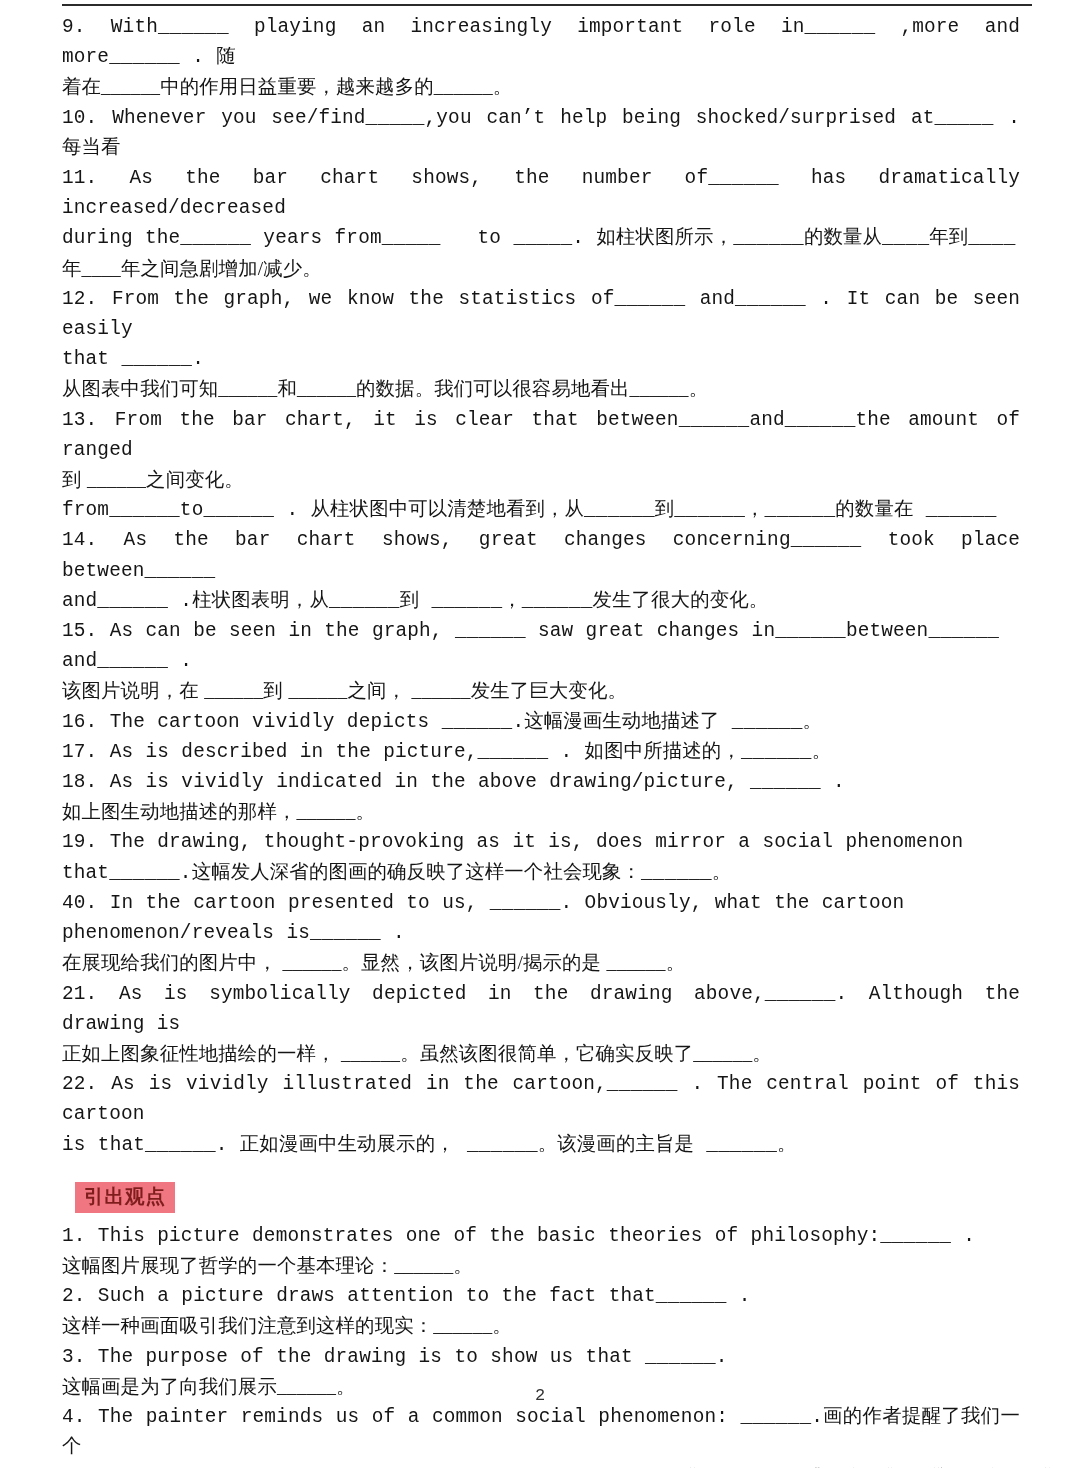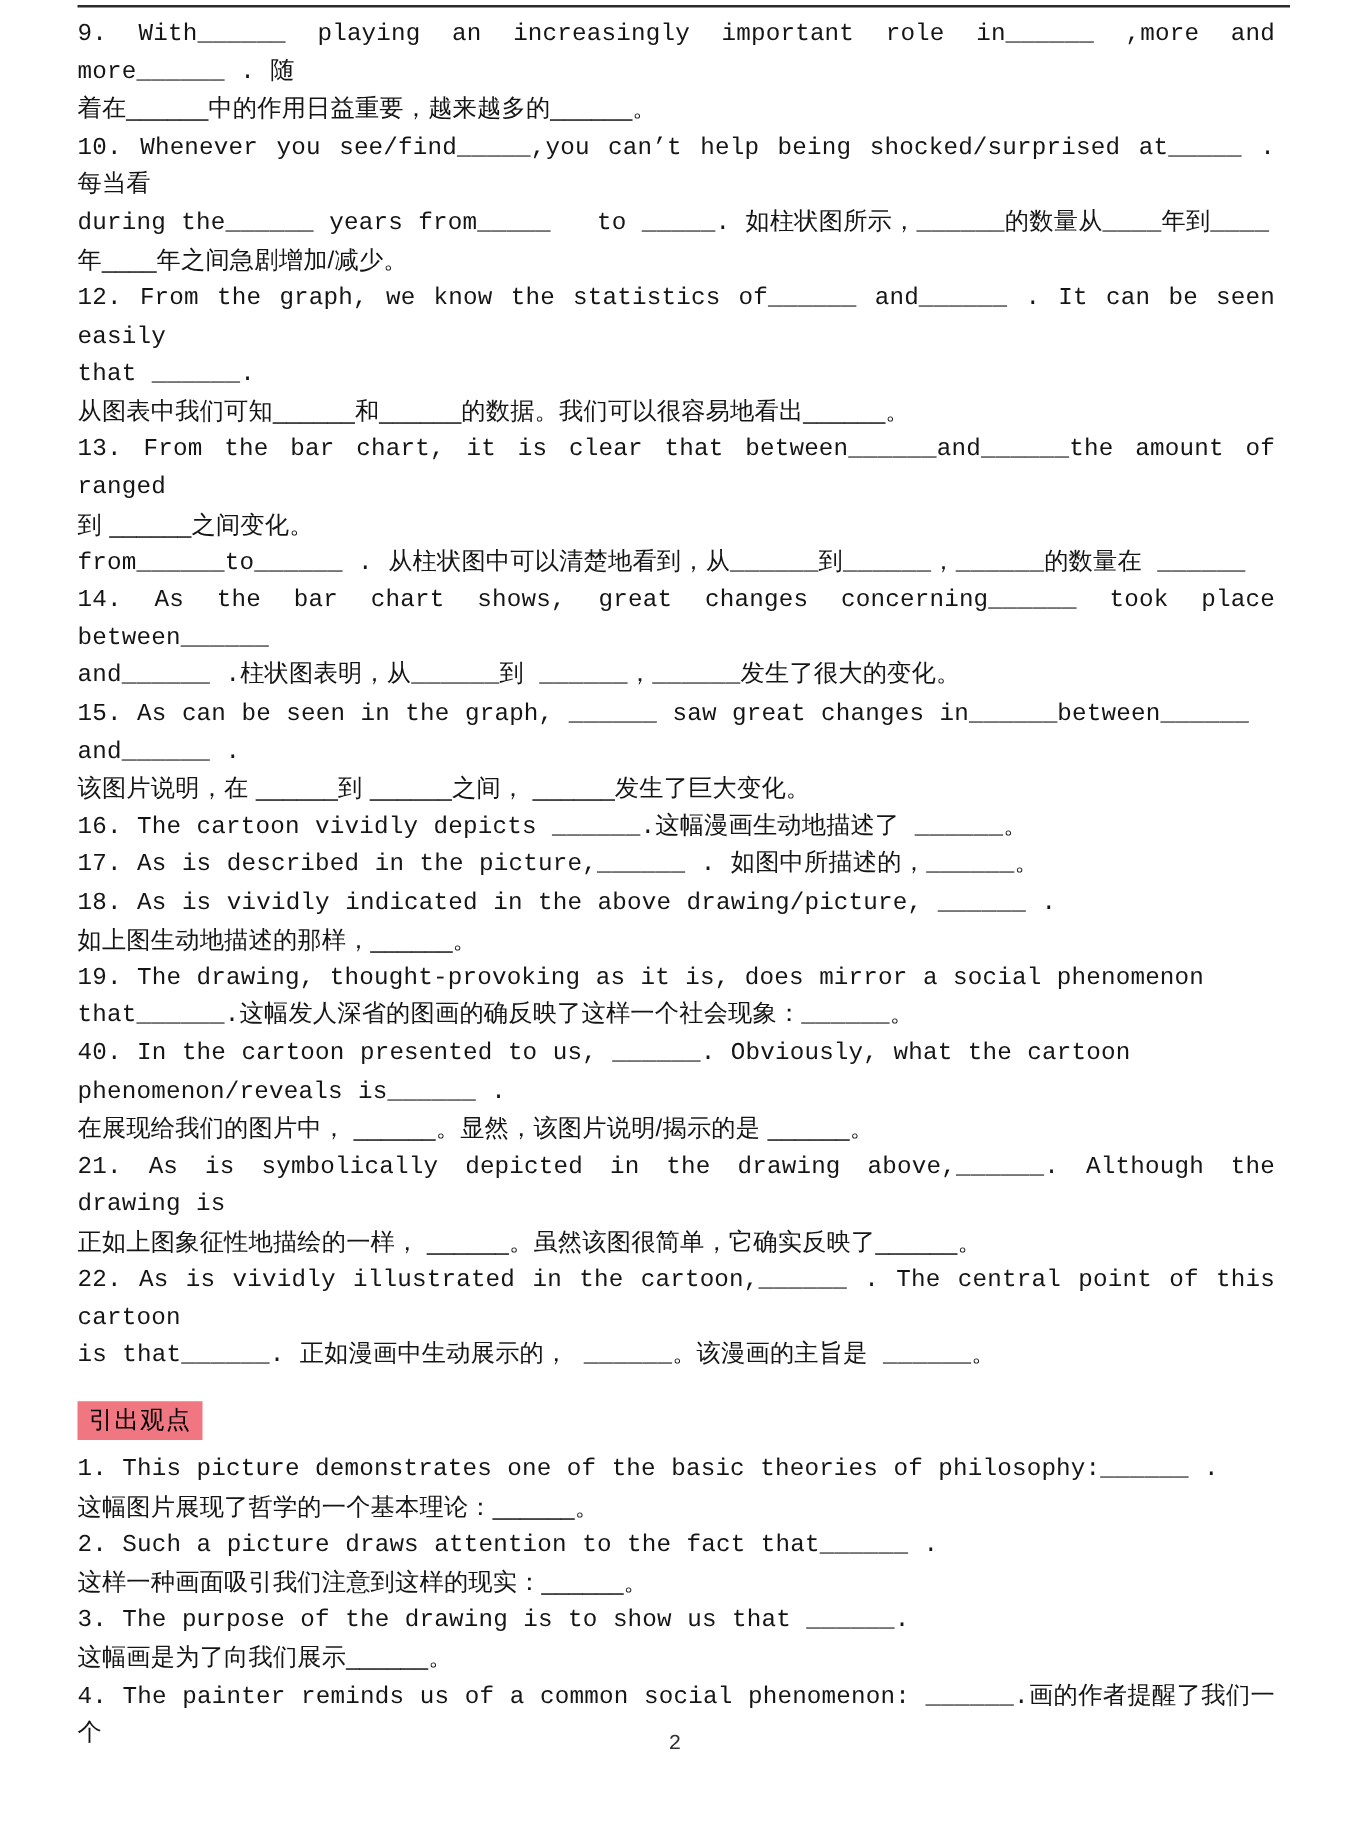--- a/index.html
+++ b/index.html
@@ -42,34 +42,34 @@
     line-height: 30.2px;
     letter-spacing: 0.15px;
     color: #151515;
     margin: 0;
     text-align: justify;
     text-justify: inter-character;
     word-spacing: 0.5px;
     white-space: pre-wrap;
   }
   .para.cjk {
-    font-family: Liberation Sans, sans-serif;
+    font-family: Liberation Serif, serif;
   }
   
   .tag-heading {
     display: inline-block;
     background: #f07681;
-    color: #000000;
+    color: #7f1d1d;
     font-family: "DejaVu Sans", "Liberation Sans", sans-serif;
     font-size: 19.5px;
     line-height: 26px;
     padding: 2px 9px 3px 9px;
-    margin: 22px 0 8px 0;
+    margin: 22px 0 8px 13px;
     letter-spacing: 1px;
-    font-weight: 400;
+    font-weight: 700;
   }
 
   .page-number {
     position: absolute;
     left: 0;
     top: 1386px;
     width: 1080px;
     text-align: center;
     font-family: "Liberation Mono", "DejaVu Sans Mono", monospace;
     font-size: 17px;
@@ -97,20 +97,21 @@
 <body>
 
 <div class="page">
 
   <div class="topline"></div>
 
   <div class="content" id="content-root">
       <p class="para">9. With______ playing an increasingly important role in______ ,more and more______ . 随</p>
       <p class="para cjk">着在______中的作用日益重要，越来越多的______。</p>
       <p class="para">10. Whenever you see/find_____,you can’t help being shocked/surprised at_____ . 每当看</p>
+      <p class="para">11. As the bar chart shows, the number of______ has dramatically increased/decreased</p>
       <p class="para">during the______ years from_____   to _____. 如柱状图所示，______的数量从____年到____</p>
       <p class="para cjk">年____年之间急剧增加/减少。</p>
       <p class="para">12. From the graph, we know the statistics of______ and______ . It can be seen easily</p>
       <p class="para">that ______.</p>
       <p class="para cjk">从图表中我们可知______和______的数据。我们可以很容易地看出______。</p>
       <p class="para">13. From the bar chart, it is clear that between______and______the amount of  ranged</p>
       <p class="para cjk">到 ______之间变化。</p>
       <p class="para">from______to______ . 从柱状图中可以清楚地看到，从______到______，______的数量在 ______</p>
       <p class="para">14. As the bar chart shows, great changes concerning______ took place between______</p>
       <p class="para">and______ .柱状图表明，从______到 ______，______发生了很大的变化。</p>

